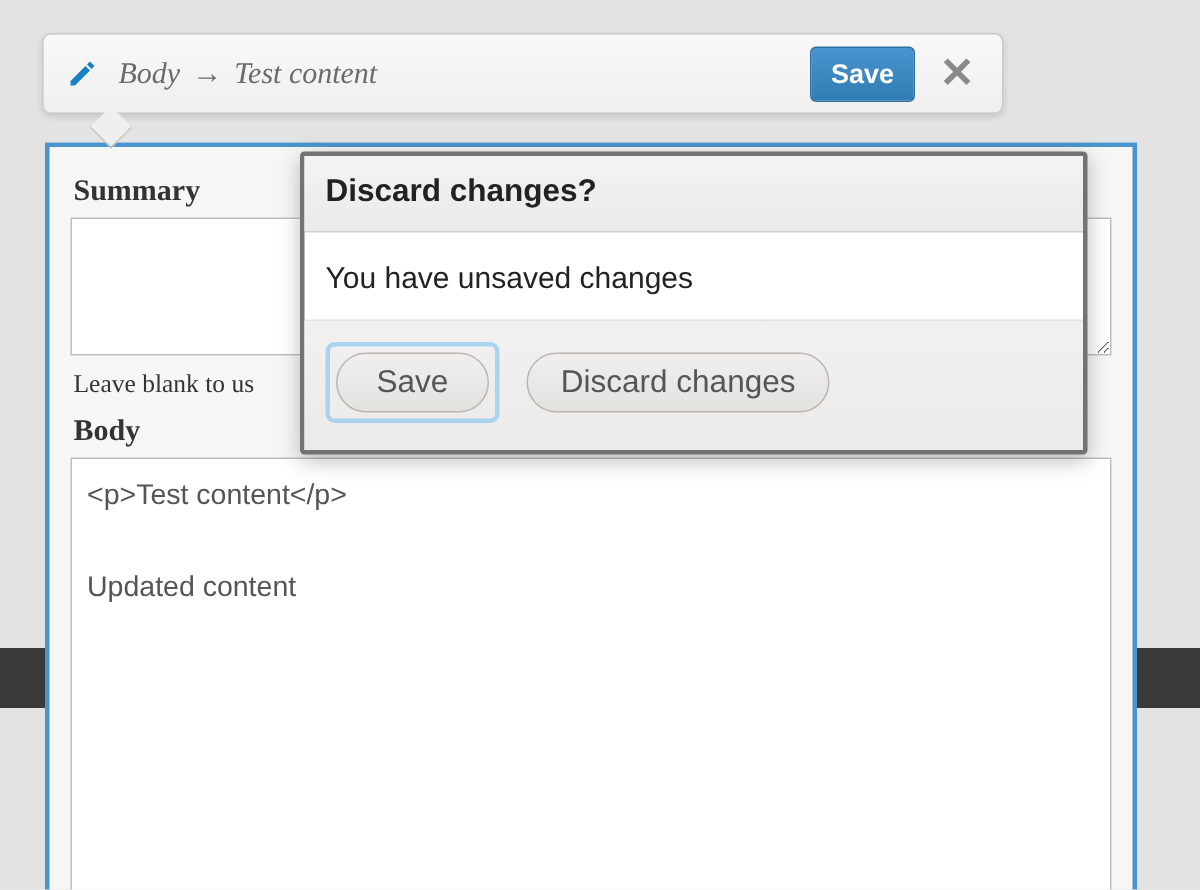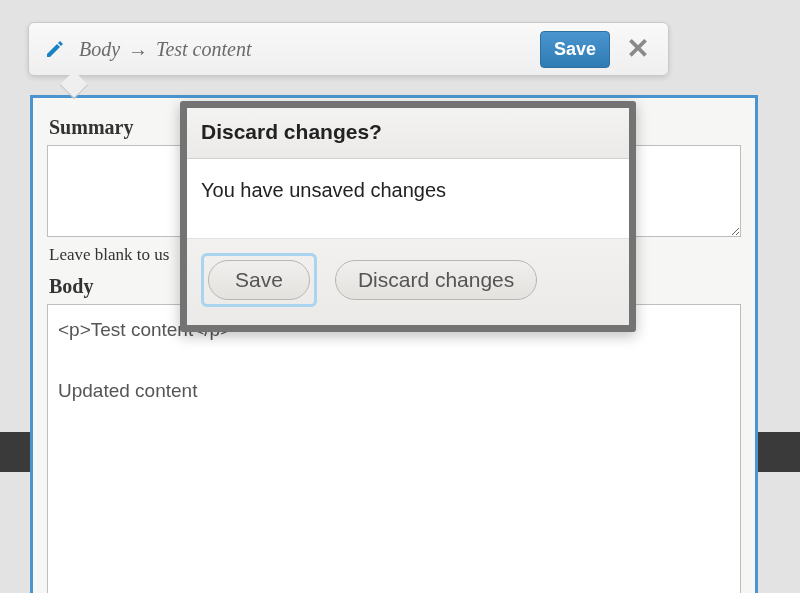--- a/index.html
+++ b/index.html
@@ -136,42 +136,42 @@
     font-family: Verdana, Geneva, sans-serif;
     font-size: 19px;
     color: #555;
     padding: 10px;
     line-height: 1.6;
   }
 
   
   .dialog {
     position: absolute;
-    left: 180px;
+    left: 200px;
     top: 101px;
-    width: 456px;
+    width: 525px;
     background: #fff;
-    border: 7px solid #737373;
+    border: 3px solid #737373;
     border-radius: 3px;
     box-shadow: 0 4px 14px rgba(0,0,0,0.25);
     font-family: Verdana, Geneva, sans-serif;
   }
   .dialog-head {
     background: linear-gradient(#f3f3f2, #eceae8);
     padding: 12px 14px 14px 14px;
     border-bottom: 1px solid #d2d0cd;
   }
   .dialog-title {
     font-weight: bold;
     font-size: 21px;
     color: #222;
     margin: 0;
   }
   .dialog-body {
-    padding: 20px 14px 36px 14px;
+    padding: 20px 14px 15px 14px;
     border-bottom: 1px solid #e4e2df;
   }
   .dialog-msg {
     font-size: 20px;
     color: #222;
     margin: 0;
   }
   .dialog-actions {
     background: linear-gradient(#f2f1ef, #eceae8);
     padding: 14px 14px 18px 14px;

